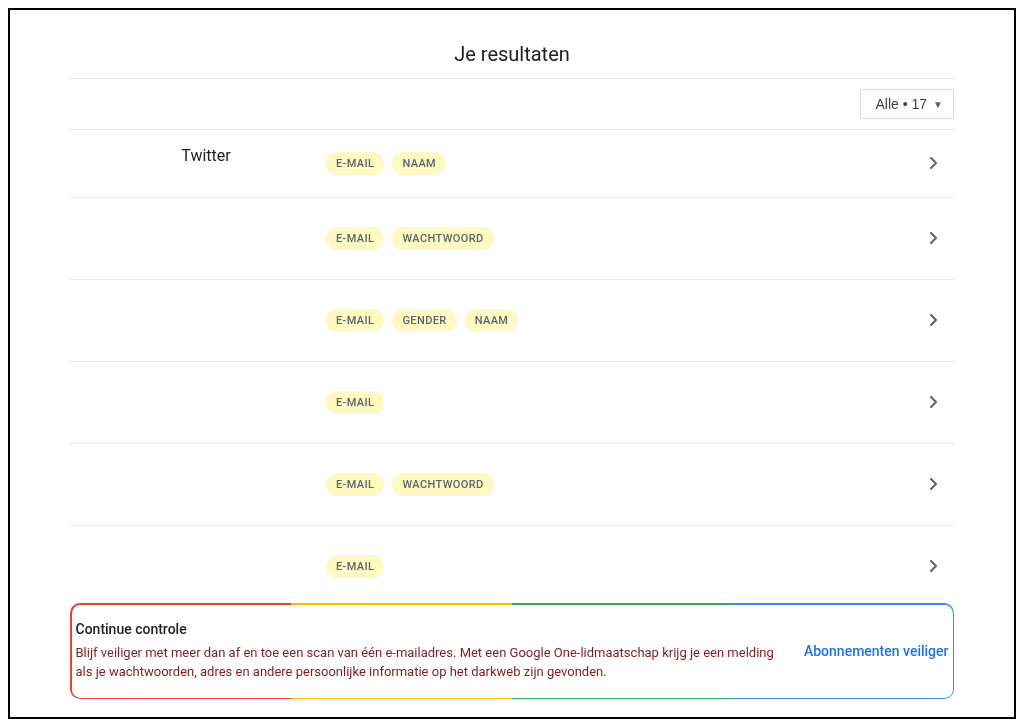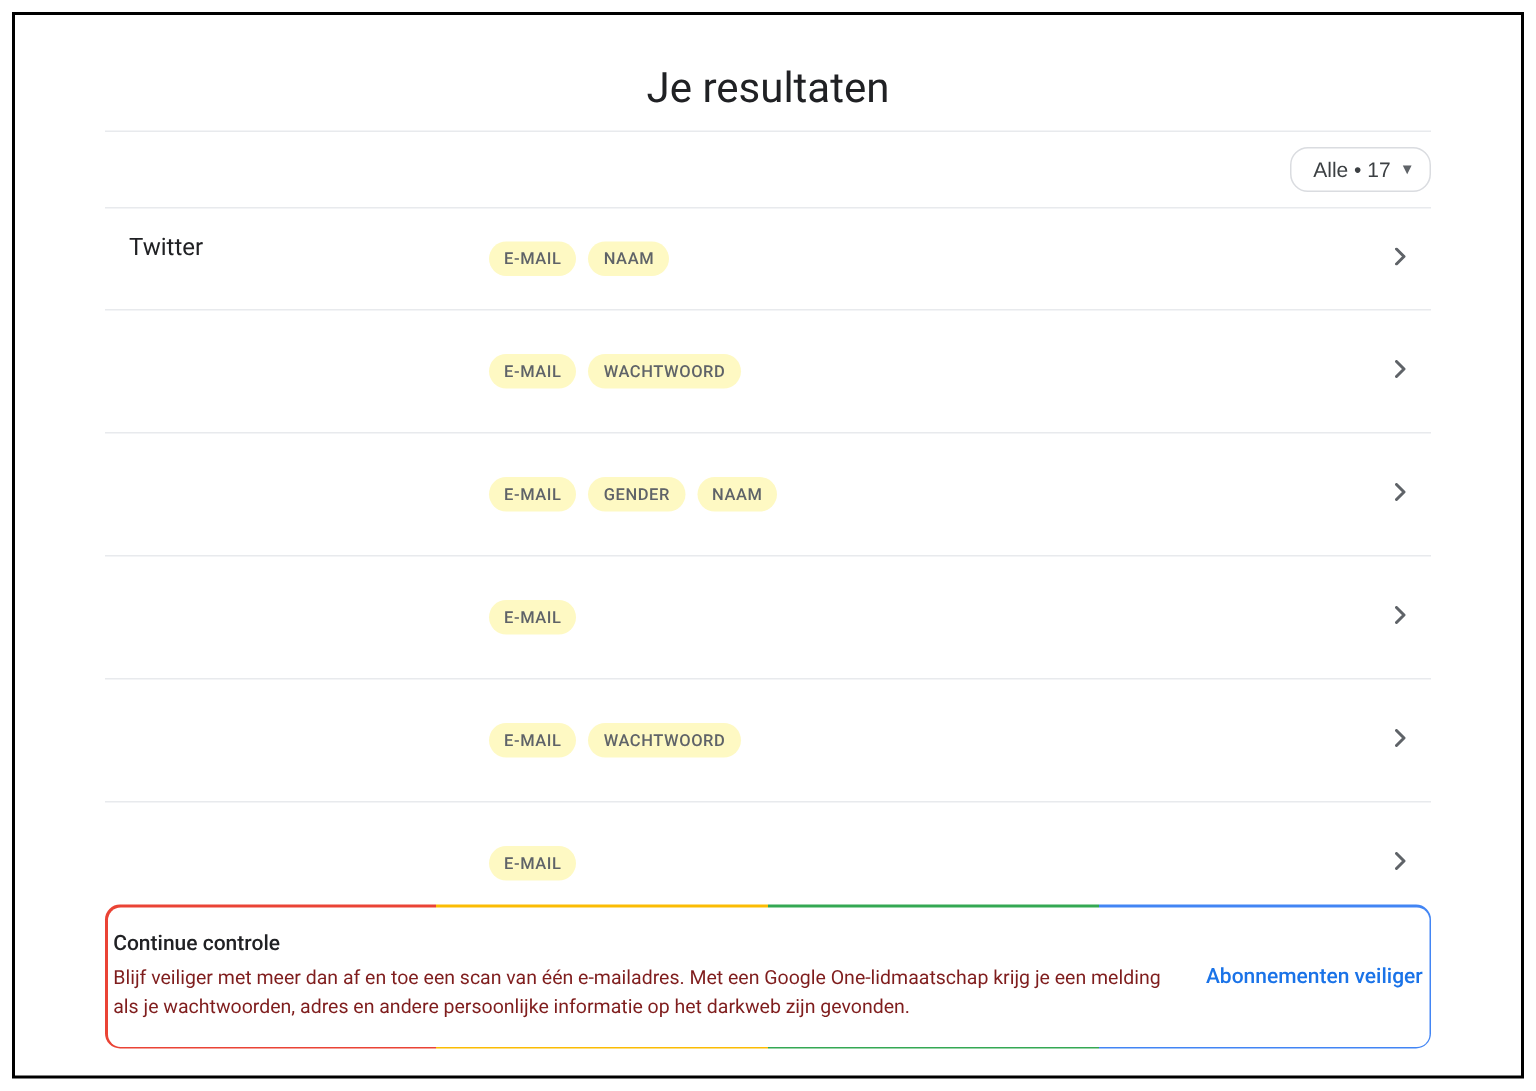--- a/index.html
+++ b/index.html
@@ -16,21 +16,21 @@
     margin: 0 auto;
     background: #fff;
     position: relative;
     overflow: hidden;
   }
   .container {
     padding: 32px 60px 0 60px;
   }
   .title {
     text-align: center;
-    font-size: 28px;
+    font-size: 20px;
     font-weight: 400;
     color: #202124;
     margin-bottom: 12px;
   }
   .subtitle {
     text-align: center;
     font-size: 15px;
     color: #5f6368;
     line-height: 1.5;
     max-width: 820px;
@@ -38,21 +38,21 @@
   }
   .filter-row {
     display: flex;
     justify-content: flex-end;
     align-items: center;
     border-top: 1px solid #e8eaed;
     padding: 10px 0;
   }
   .filter-btn {
     border: 1px solid #dadce0;
-    border-radius: 12px;
+    border-radius: 2px;
     background: #fff;
     padding: 6px 10px 6px 14px;
     font-size: 14px;
     color: #3c4043;
     display: inline-flex;
     align-items: center;
     gap: 6px;
     cursor: pointer;
   }
   .filter-btn .caret {
@@ -71,20 +71,21 @@
     min-height: 68px;
   }
   .result-left {
     width: 240px;
     flex-shrink: 0;
   }
   .result-name {
     font-size: 16px;
     color: #202124;
     margin-bottom: 16px;
+    text-align: center;
   }
   .result-date {
     font-size: 12px;
     color: #5f6368;
   }
   .hidden-name { visibility: hidden; }
   .tags {
     display: flex;
     gap: 8px;
     flex-wrap: wrap;

